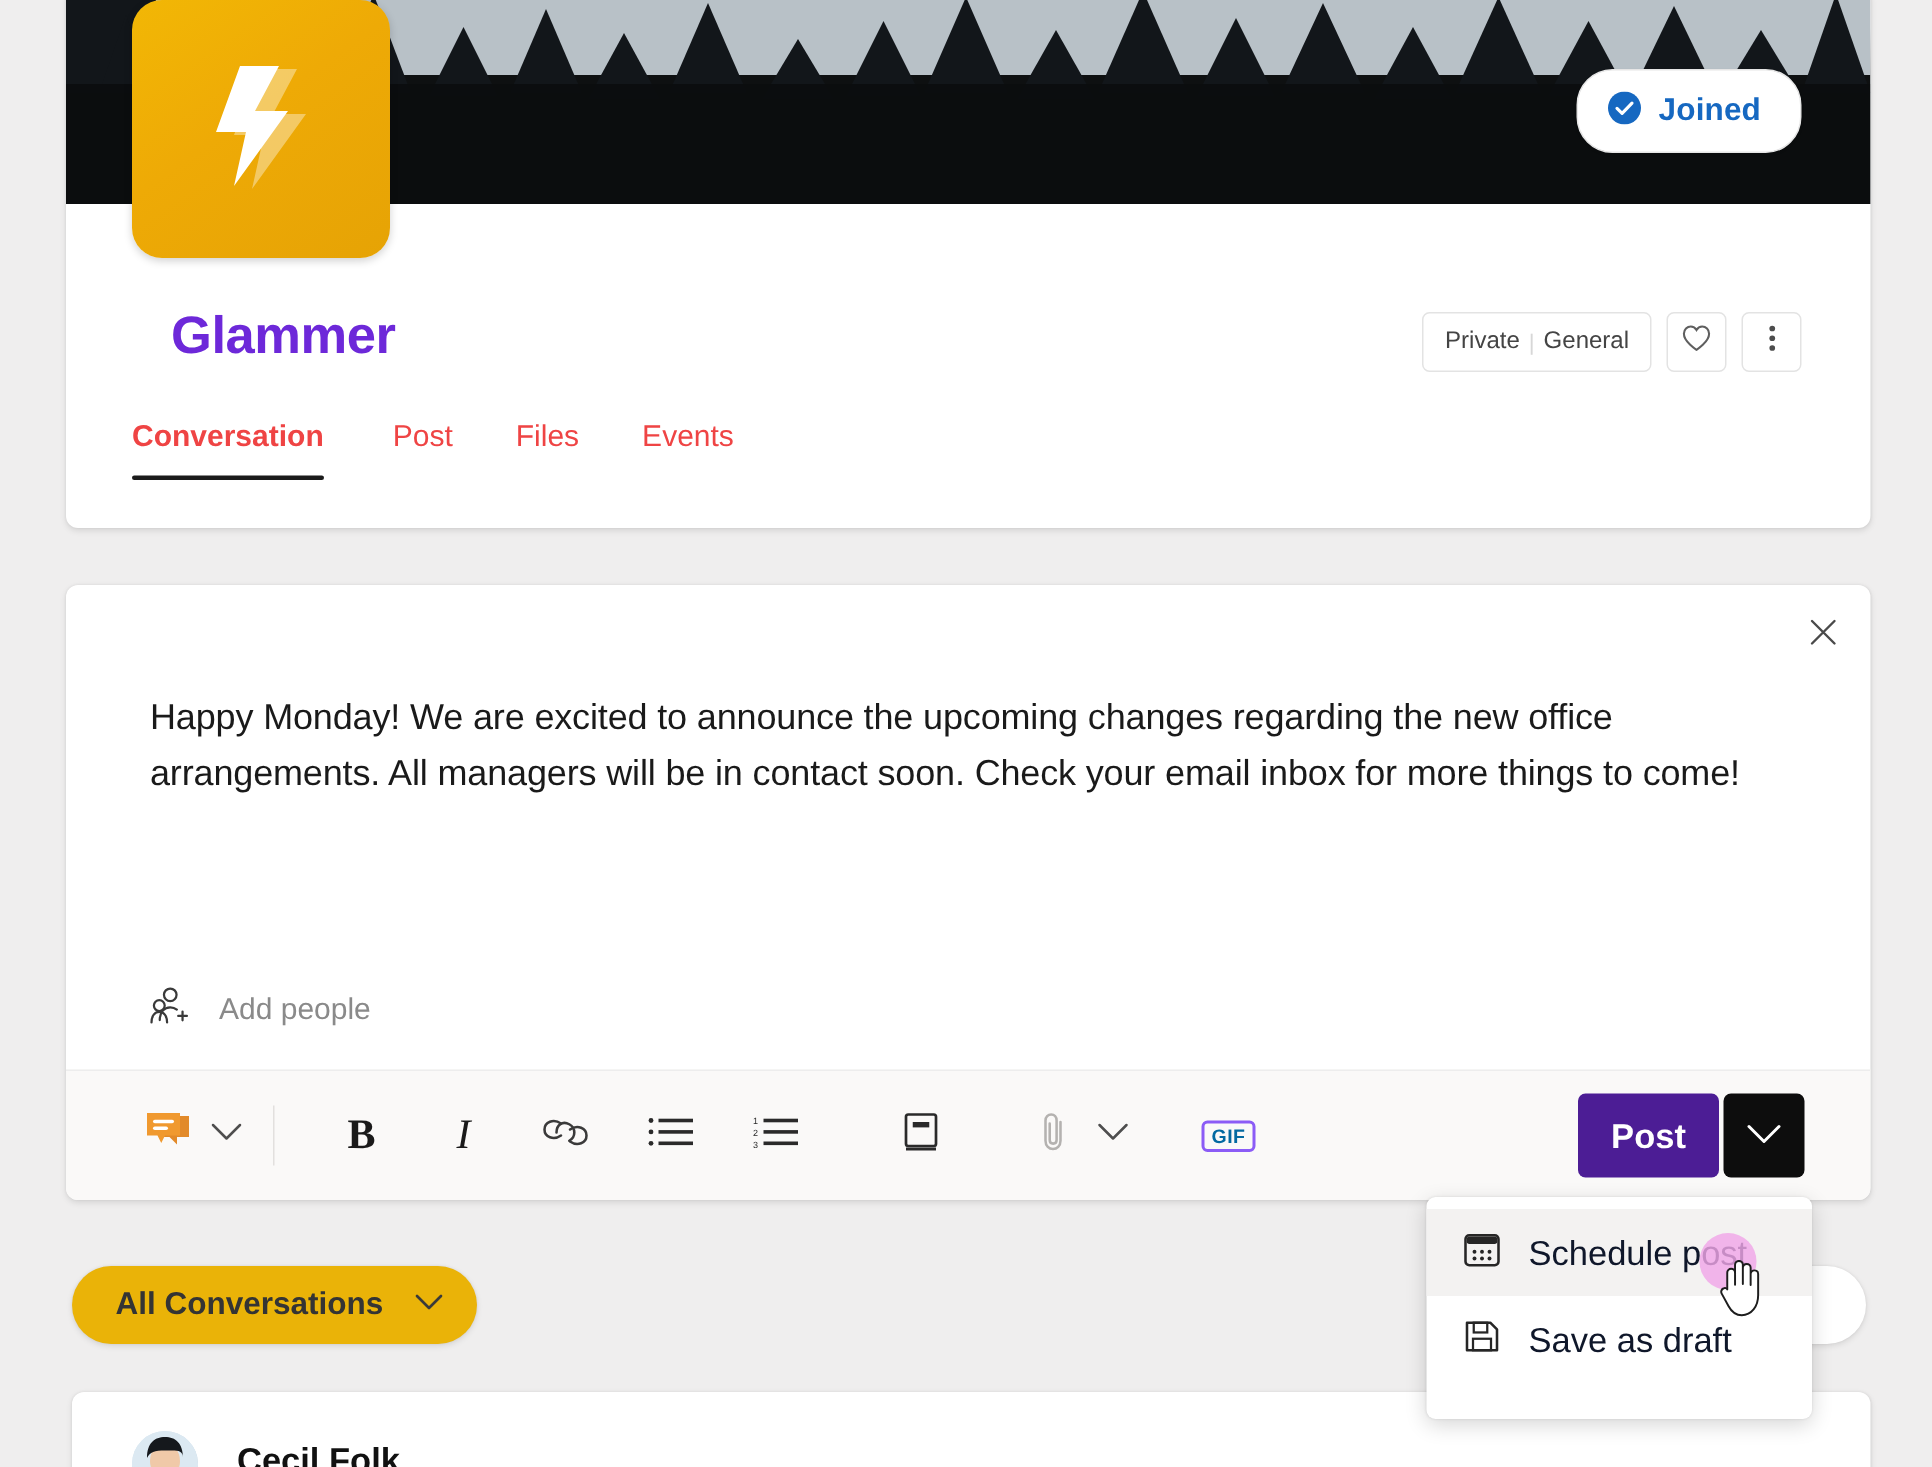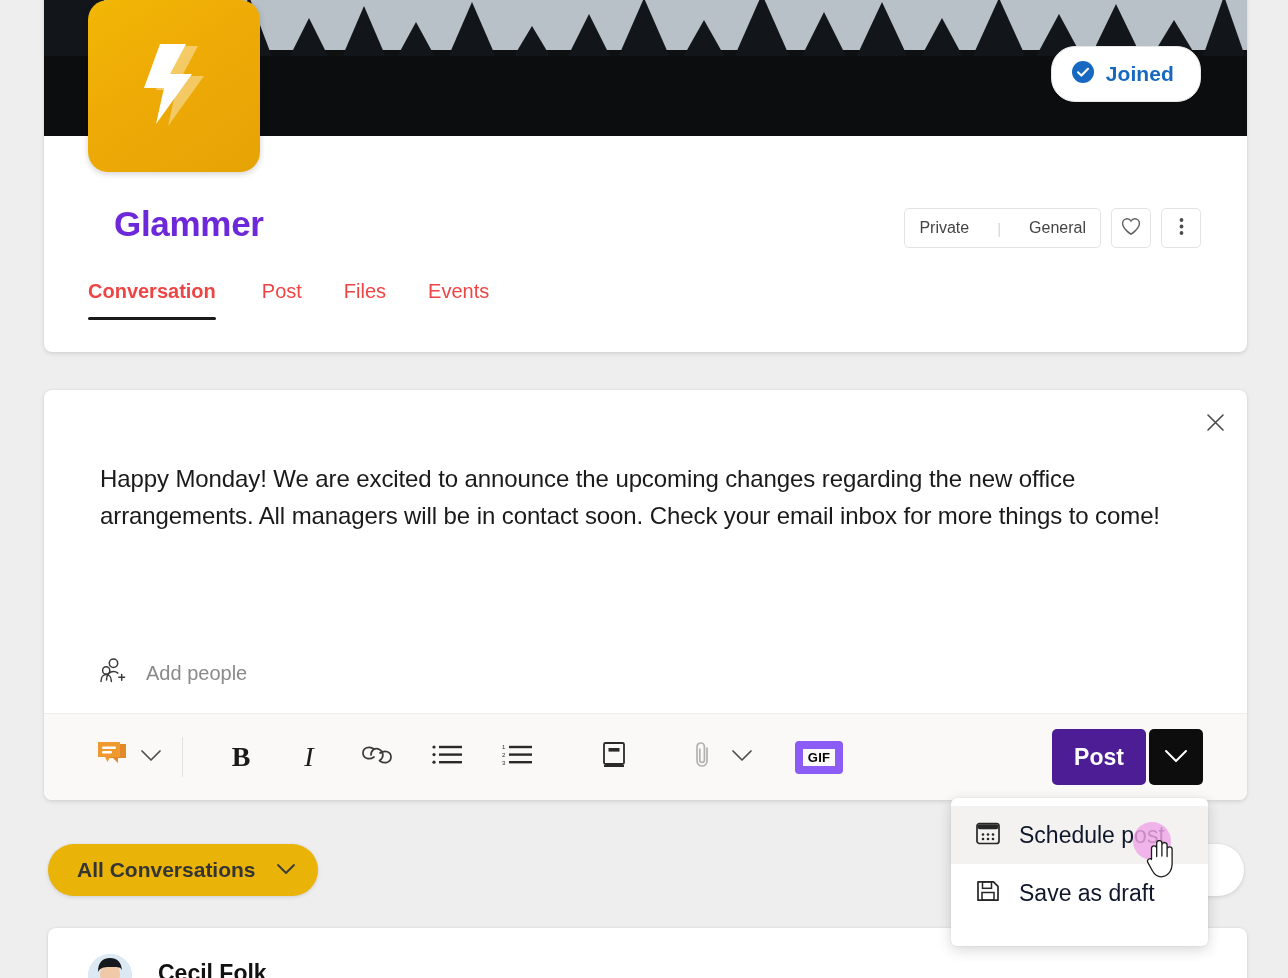--- a/index.html
+++ b/index.html
@@ -67,21 +67,21 @@
     font-size: 35px; font-weight: 700; color: #6d28d9; letter-spacing: -0.3px; margin-left: 26px;
   }
 
   .meta-cluster {
     position: absolute; right: 46px; top: 216px;
     display: flex; align-items: center; gap: 10px;
   }
   .privacy-pill {
     height: 40px; padding: 0 14px;
     border: 1px solid #e3e3e3; border-radius: 5px;
-    display: flex; align-items: center; gap: 28px;
+    display: flex; align-items: center; gap: 6px;
     font-size: 16px; color: #444444;
     background: #fff; cursor: pointer;
   }
   .privacy-pill .sep { color: #d7d7d7; font-size: 15px; }
   .icon-sq {
     width: 40px; height: 40px;
     border: 1px solid #e3e3e3; border-radius: 5px;
     background: #fff; cursor: pointer;
     display: flex; align-items: center; justify-content: center;
   }
@@ -143,22 +143,22 @@
   .tb-btn {
     width: 44px; height: 44px;
     display: flex; align-items: center; justify-content: center;
     cursor: pointer; border-radius: 4px;
   }
   .tb-chev { width: 34px; height: 44px; display:flex; align-items:center; justify-content:center; cursor:pointer; }
   .tb-divider { width: 1px; height: 40px; background: #e2e0de; margin: 0 14px; }
   .tb-bold { font-family: "Liberation Serif", serif; font-size: 28px; font-weight: 700; color: #1a1a1a; }
   .tb-ital { font-family: "Liberation Serif", serif; font-size: 28px; font-style: italic; color: #1a1a1a; }
   .gif-box {
-    border: 8px solid #8b5cf6; border-radius: 4px;
-    padding: 2px 5px; font-size: 13px; font-weight: 700; color: #000000;
+    border: 2px solid #8b5cf6; border-radius: 4px;
+    padding: 2px 5px; font-size: 13px; font-weight: 700; color: #0369a1;
     letter-spacing: 0.3px; line-height: 1;
   }
 
   .post-group {
     position: absolute; right: 44px; top: 50%;
     transform: translateY(-50%);
     display: flex; align-items: stretch; gap: 3px;
   }
   .post-btn {
     background: #4c1d95; color: #ffffff;

